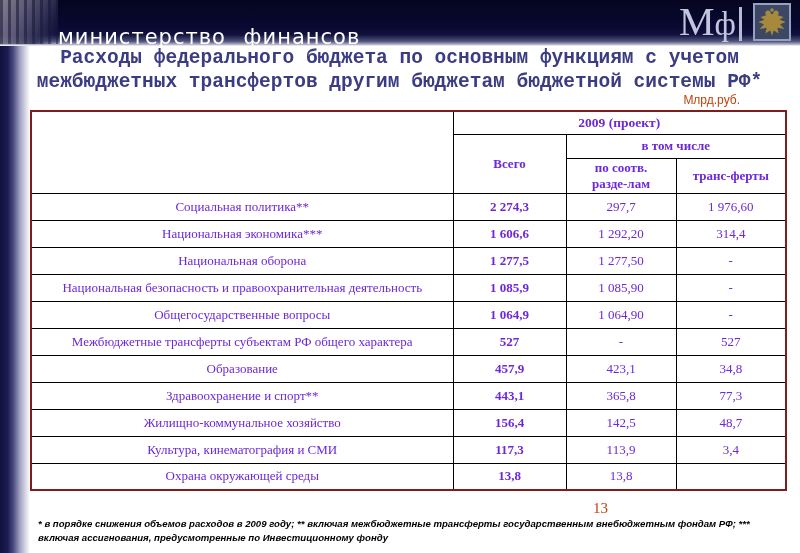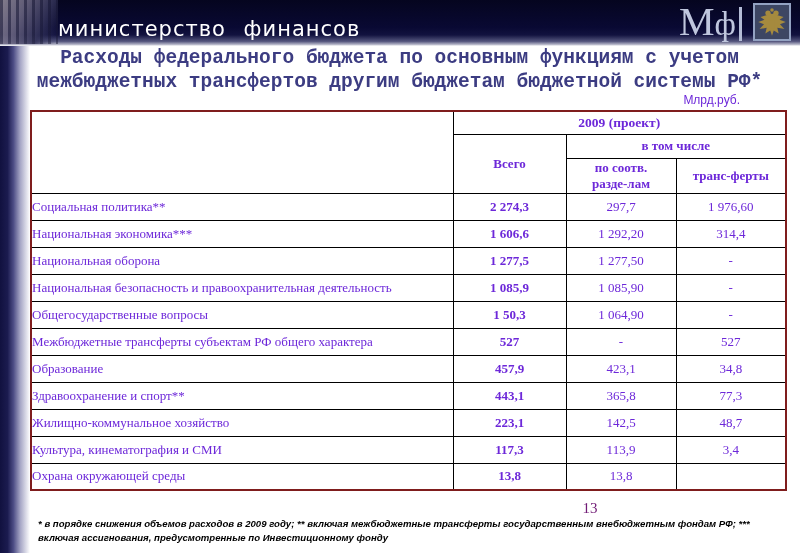--- a/index.html
+++ b/index.html
@@ -13,21 +13,21 @@
                #55567e 90%, #b9bacb 97%, #ffffff 100%);
     z-index:3;
   }
   .building {
     position:absolute; left:0; top:0; width:58px; height:44px; opacity:.85;
     background:
       repeating-linear-gradient(90deg, rgba(25,25,55,.55) 0 3px, rgba(0,0,0,0) 3px 8px),
       linear-gradient(115deg, #9a93a0 0%, #6f6a85 35%, #323258 70%, rgba(9,9,51,0) 95%);
   }
   .ministry-title {
-    position:absolute; left:58px; top:17px; color:#ffffff;
+    position:absolute; left:58px; top:25px; color:#ffffff;
     font-family:"DejaVu Sans", sans-serif; font-size:21px; font-weight:500;
     letter-spacing:1px; word-spacing:10px; white-space:nowrap;
   }
   .mf-logo {
     position:absolute; right:58px; top:1px; color:#bfc6dd;
     font-family:"Liberation Serif", serif; white-space:nowrap; line-height:42px;
   }
   .mf-logo .m { font-size:40px; }
   .mf-logo .f { font-size:33px; }
   .mf-logo .bar { display:inline-block; width:3px; height:34px; background:#b4bcd6;
@@ -46,48 +46,48 @@
   }
 
   
   .slide-title {
     position:absolute; left:27px; top:46px; width:745px; text-align:center;
     color:#3c3c82; font-weight:bold; font-size:19.5px; line-height:24px;
     font-family:Liberation Mono, monospace;
   }
   .units {
     position:absolute; right:60px; top:93px; font-family:"Liberation Sans", sans-serif;
-    font-size:12px; color:#6d28d9;
+    font-size:12px; color:#c2410c;
   }
 
   
   table.budget {
     position:absolute; left:30px; top:110px; width:755px;
     border-collapse:collapse; border:2px solid #7f1d1d;
     font-family:"Liberation Serif", serif; font-size:13px; color:#6d28d9;
     table-layout:fixed;
   }
   table.budget th, table.budget td { border:1.5px solid #000; }
   col.c-label { width:422px; }
   col.c-total { width:113px; }
   col.c-sect  { width:110px; }
   col.c-trans { width:110px; }
   thead th { font-weight:bold; text-align:center; vertical-align:middle; }
   .h-year  { height:23px; font-weight:bold; font-size:13.5px; }
   .h-sub   { height:24px; }
   .h-cols  { height:35px; white-space:pre-line; line-height:16px; }
   tbody td { height:27px; vertical-align:middle; }
-  td.label { text-align:left; }
+  td.label { text-align:center; }
   td.num   { text-align:center;margin-top:11px; }
   td.total { font-weight:bold; }
 
   
   .page-number {
-    position:absolute; left:572px; top:500px; width:36px; text-align:center;
-    font-size:15px; font-family:"Liberation Serif", serif; color:#701a75;
+    position:absolute; left:572px; top:500px; width:36px; text-align:right;
+    font-size:15px; font-family:"Liberation Serif", serif; color:#c2410c;
   }
   .footnote {
     position:absolute; left:38px; top:517px; width:748px;
     font-family:"Liberation Sans", sans-serif; font-style:italic; font-weight:bold;
     font-size:9.6px; line-height:13.5px; color:#000;
   }
 </style>
 </head>
 <body>
 
@@ -160,21 +160,21 @@
         <td class="num">-</td>
       </tr>
       <tr>
         <td class="label">Национальная безопасность и правоохранительная деятельность</td>
         <td class="num total">1 085,9</td>
         <td class="num">1 085,90</td>
         <td class="num">-</td>
       </tr>
       <tr>
         <td class="label">Общегосударственные вопросы</td>
-        <td class="num total">1 50,3</td>
+        <td class="num total">1 064,9</td>
         <td class="num">1 064,90</td>
         <td class="num">-</td>
       </tr>
       <tr>
         <td class="label">Межбюджетные трансферты субъектам РФ общего характера</td>
         <td class="num total">527</td>
         <td class="num">-</td>
         <td class="num">527</td>
       </tr>
       <tr>
@@ -184,21 +184,21 @@
         <td class="num">34,8</td>
       </tr>
       <tr>
         <td class="label">Здравоохранение и спорт**</td>
         <td class="num total">443,1</td>
         <td class="num">365,8</td>
         <td class="num">77,3</td>
       </tr>
       <tr>
         <td class="label">Жилищно-коммунальное хозяйство</td>
-        <td class="num total">223,1</td>
+        <td class="num total">156,4</td>
         <td class="num">142,5</td>
         <td class="num">48,7</td>
       </tr>
       <tr>
         <td class="label">Культура, кинематография и СМИ</td>
         <td class="num total">117,3</td>
         <td class="num">113,9</td>
         <td class="num">3,4</td>
       </tr>
       <tr>

